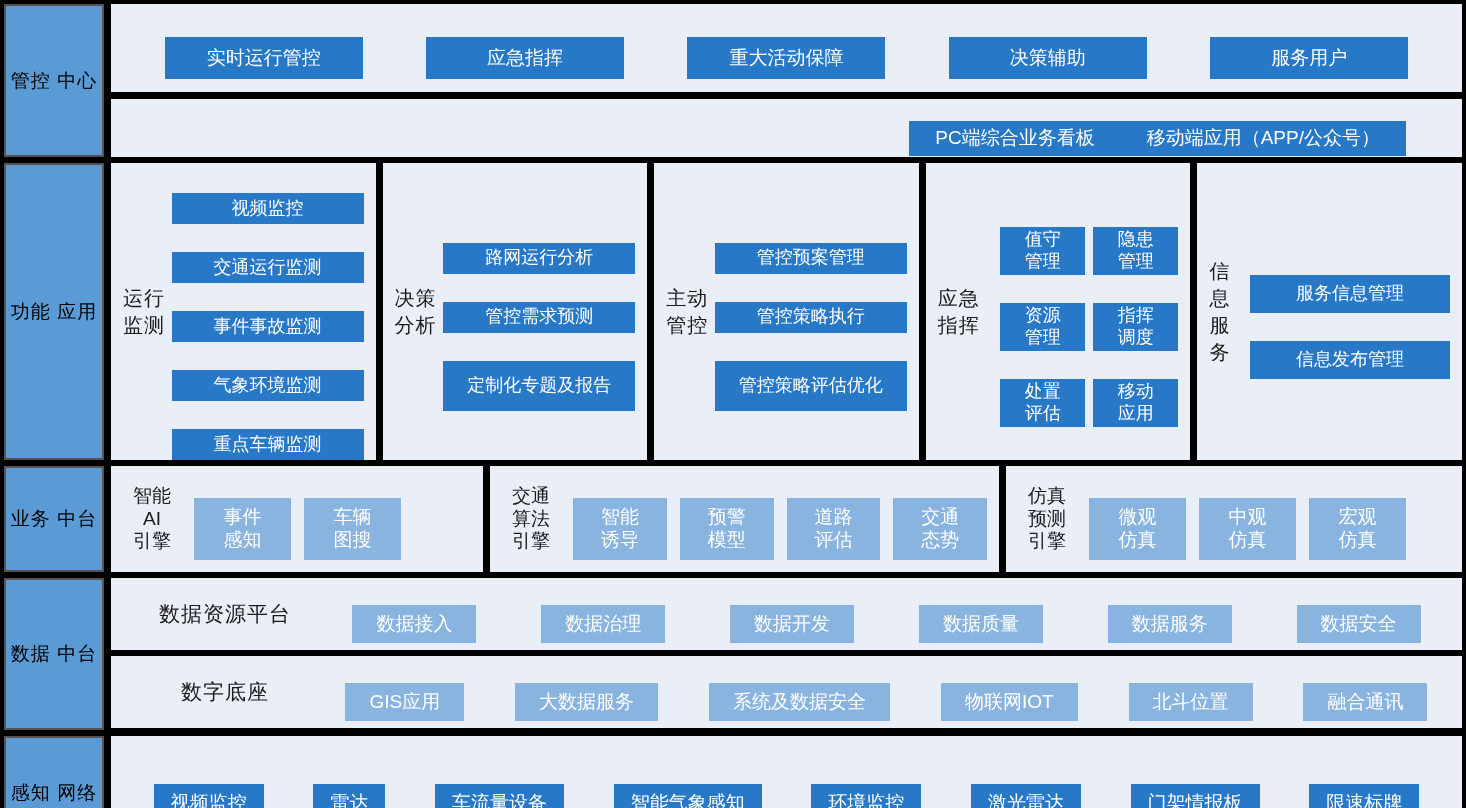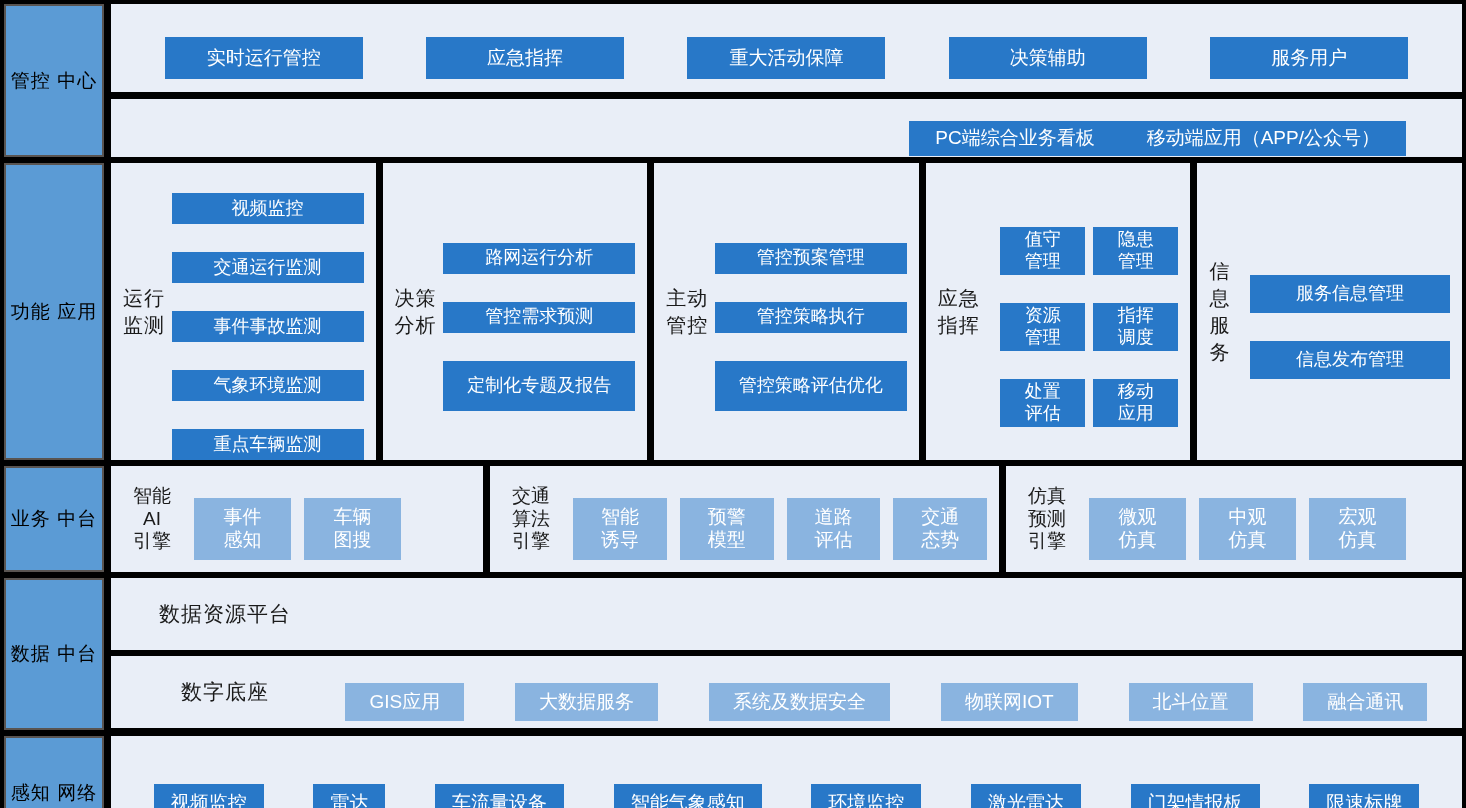--- a/index.html
+++ b/index.html
@@ -253,20 +253,28 @@
         </div>
       </div>
   </div>
 
   <div class="layer r4">
     <div class="side-label">数据
 中台</div>
     <div class="body-col" id="dp-rows">
         <div class="r4row">
           <div class="lead">数据资源平台</div>
+          <div class="chips">
+            <div class="chip lt">数据接入</div>
+            <div class="chip lt">数据治理</div>
+            <div class="chip lt">数据开发</div>
+            <div class="chip lt">数据质量</div>
+            <div class="chip lt">数据服务</div>
+            <div class="chip lt">数据安全</div>
+          </div>
         </div>
         <div class="r4row">
           <div class="lead">数字底座</div>
           <div class="chips">
             <div class="chip lt">GIS应用</div>
             <div class="chip lt">大数据服务</div>
             <div class="chip lt">系统及数据安全</div>
             <div class="chip lt">物联网IOT</div>
             <div class="chip lt">北斗位置</div>
             <div class="chip lt">融合通讯</div>

